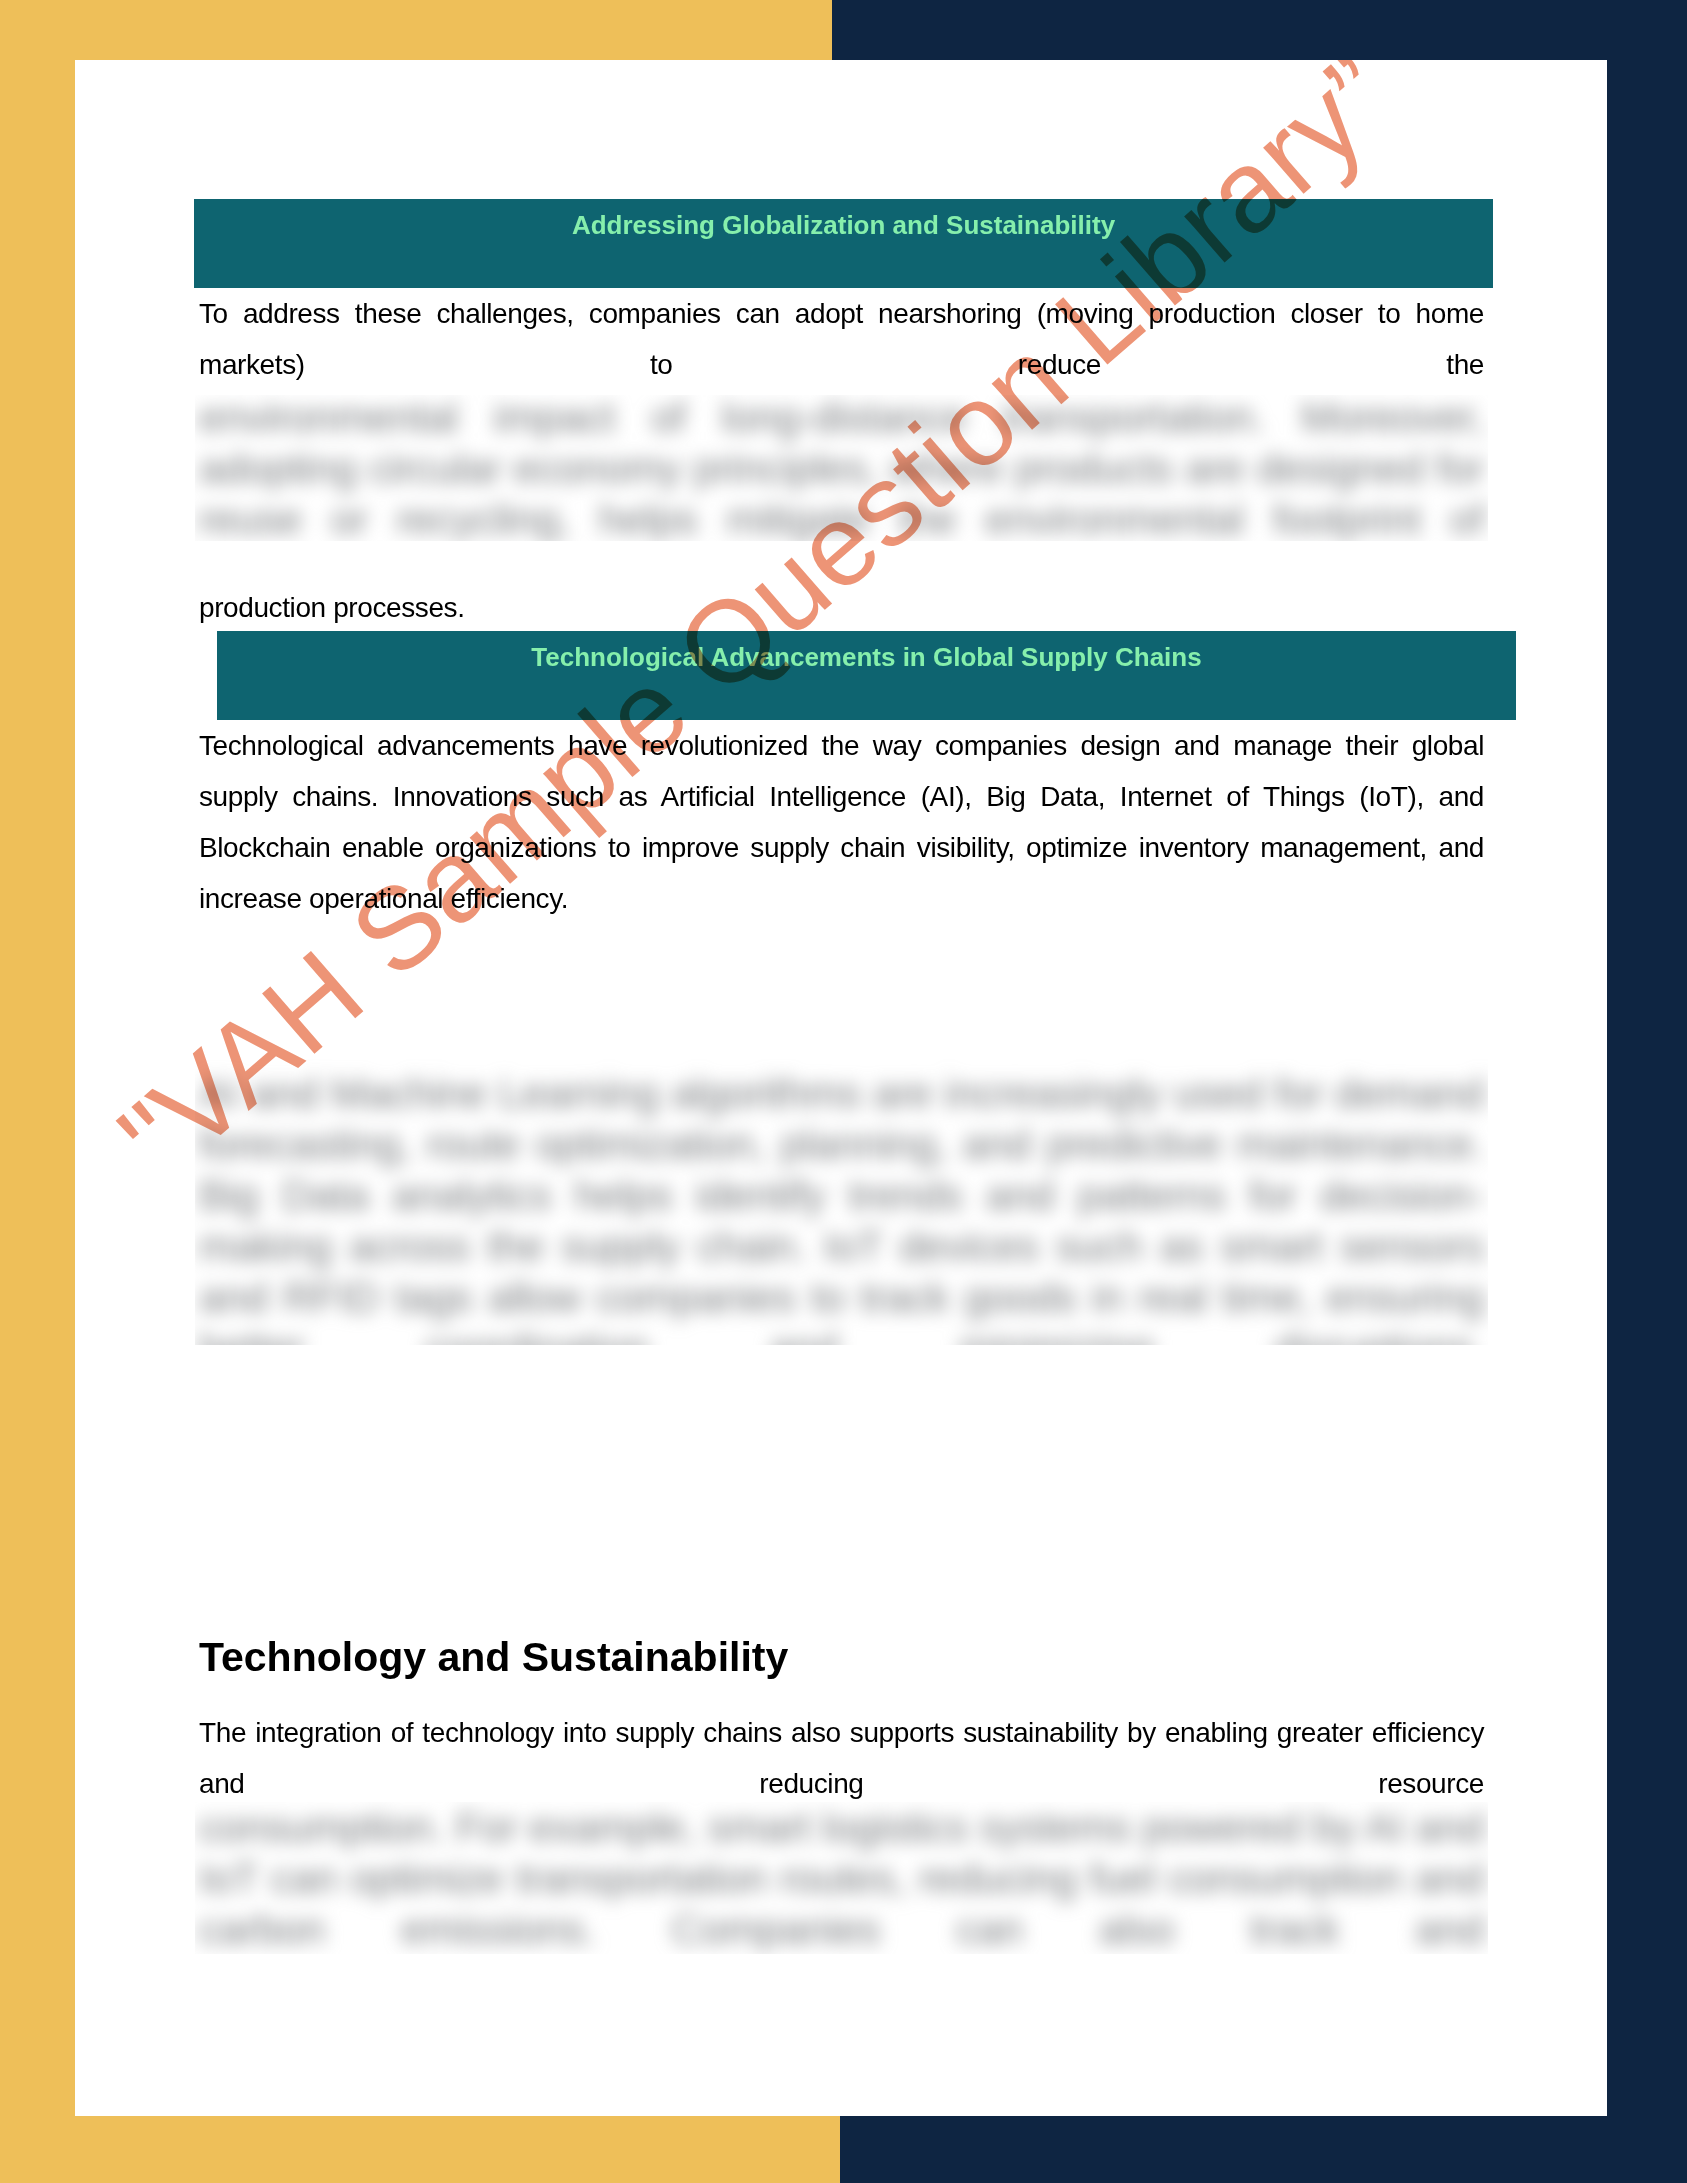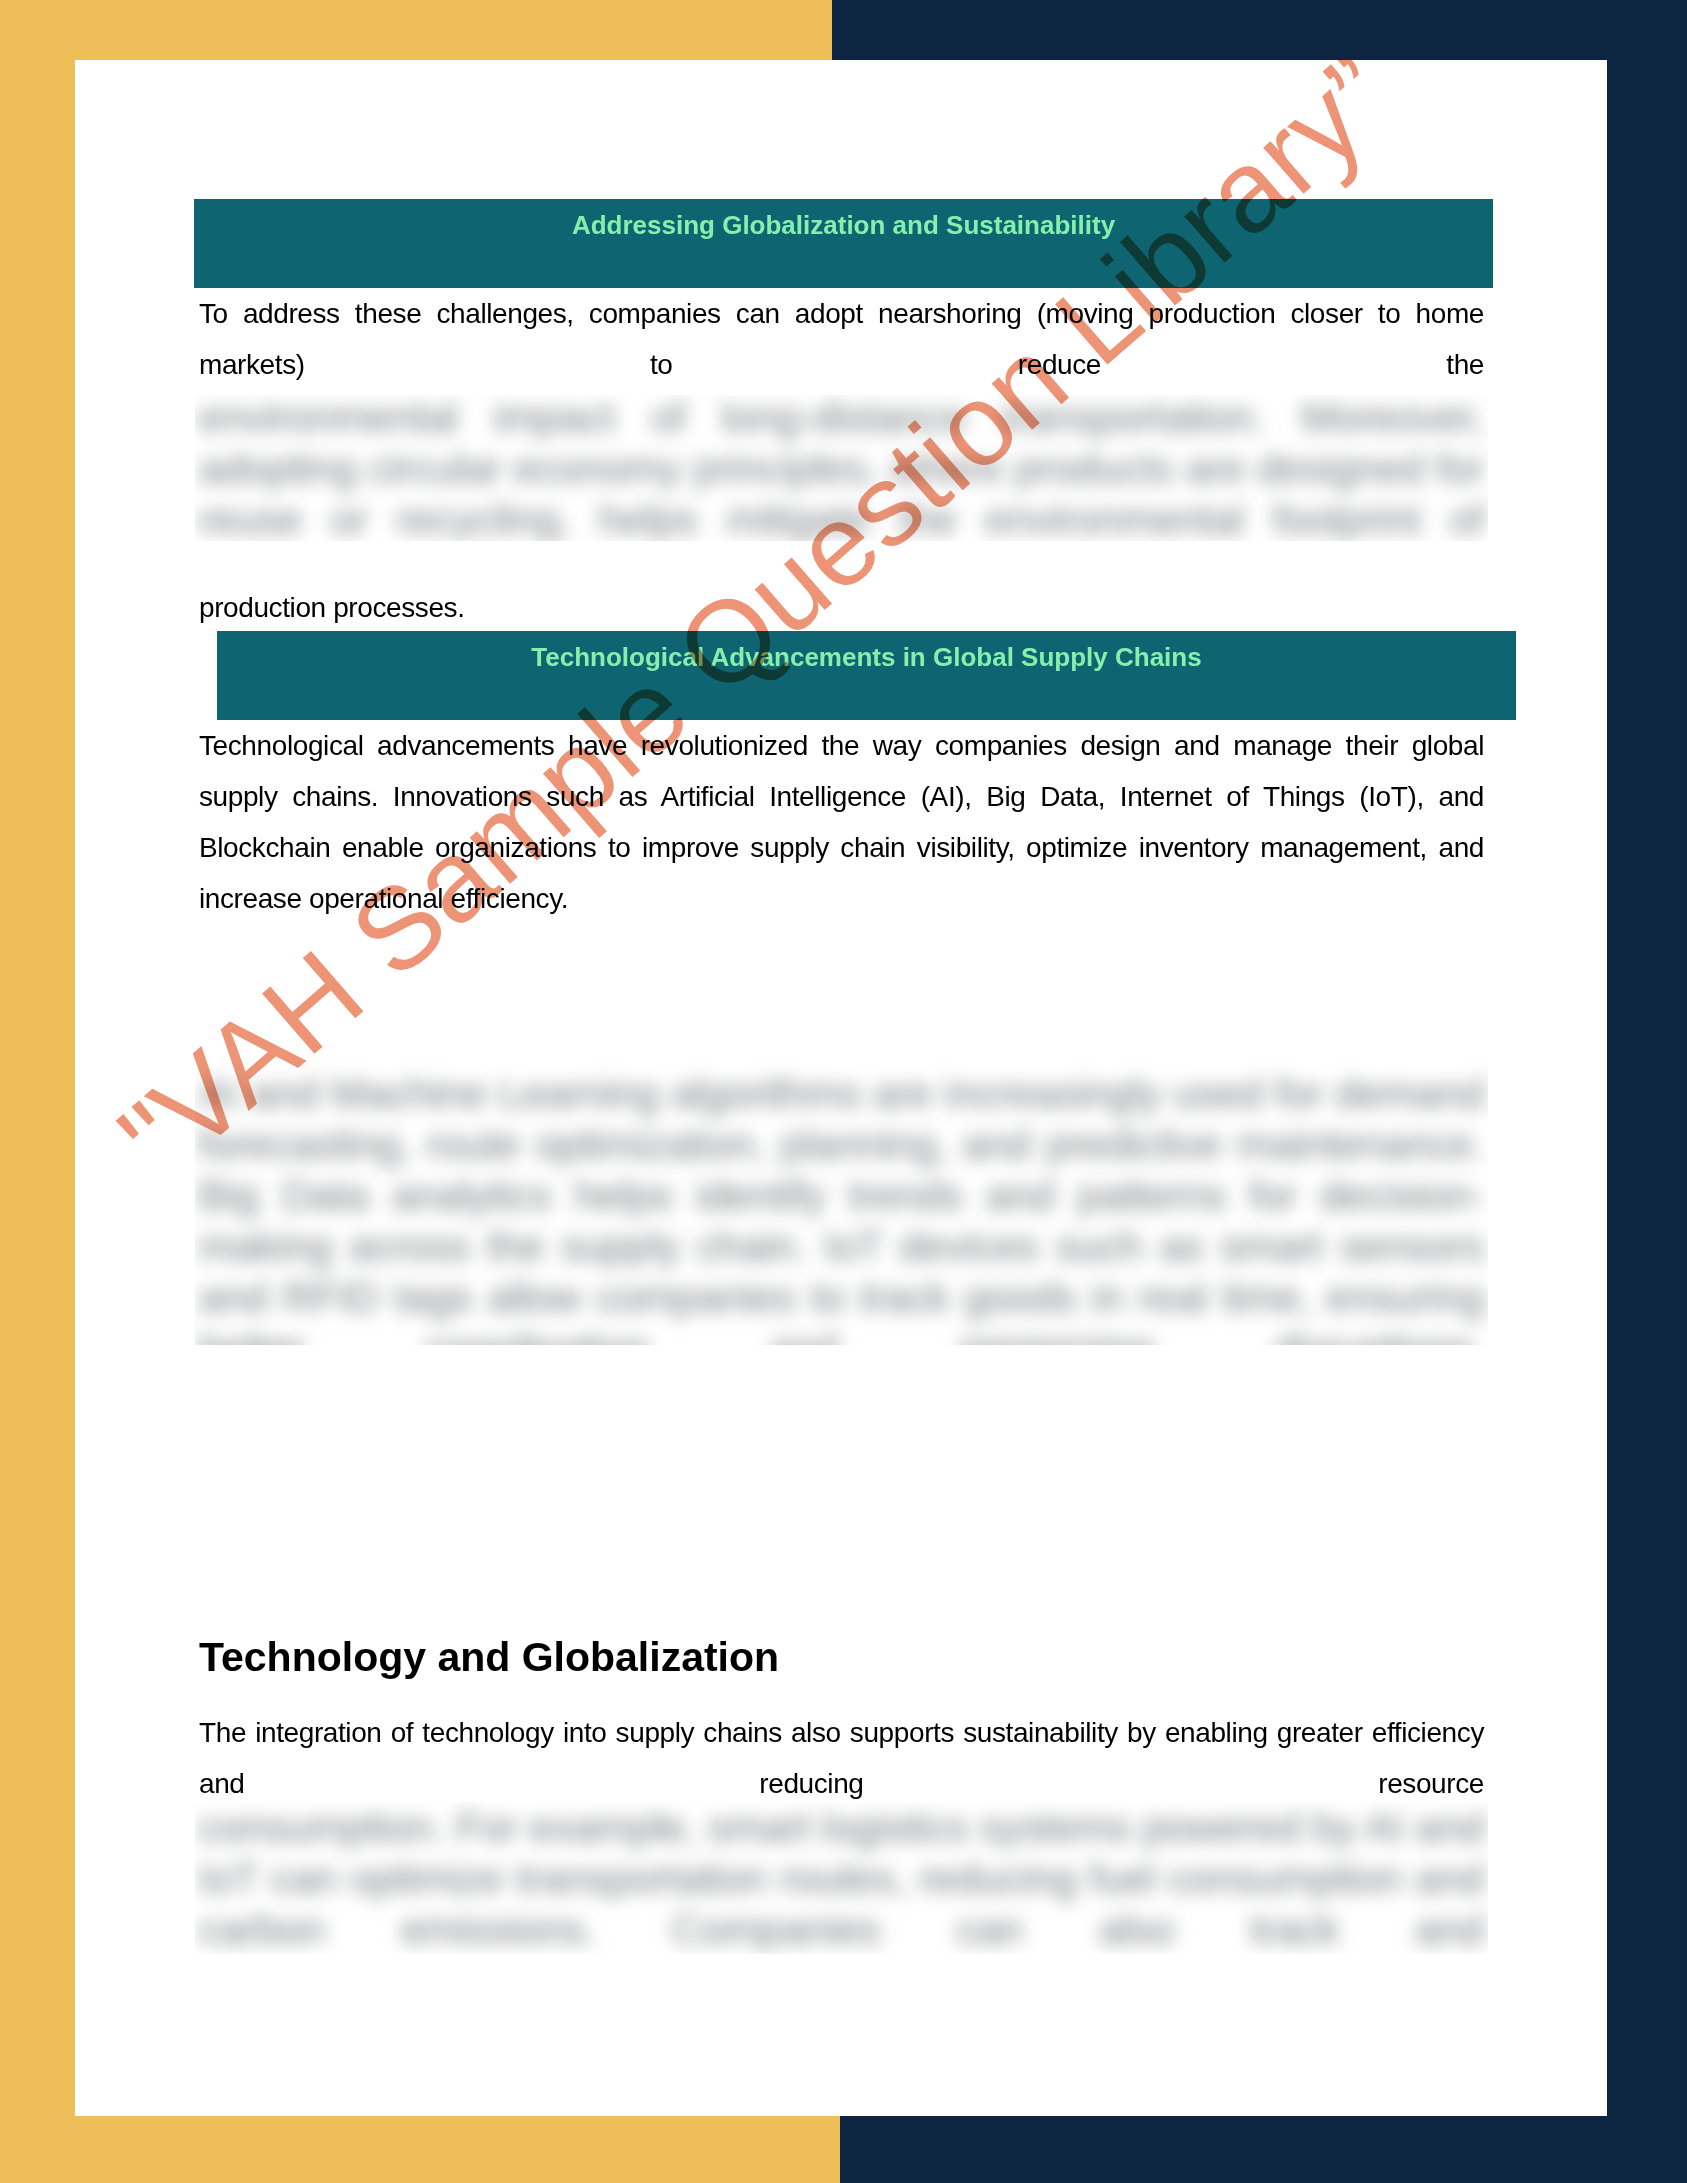--- a/index.html
+++ b/index.html
@@ -99,21 +99,21 @@
     <div class="para" style="top:660px;">
       <span>Technological advancements have revolutionized the way companies design and manage their global supply chains. Innovations such as Artificial Intelligence (AI), Big Data, Internet of Things (IoT), and Blockchain enable organizations to improve supply chain visibility, optimize inventory management, and increase operational efficiency.</span>
     </div>
 
     <div class="blur-block" style="top:999px; height:286px;">
       <div class="blur-inner" style="top:9.3px;">AI and Machine Learning algorithms are increasingly used for demand forecasting, route optimization, planning, and predictive maintenance. Big Data analytics helps identify trends and patterns for decision-making across the supply chain. IoT devices such as smart sensors and RFID tags allow companies to track goods in real time, ensuring better coordination and minimizing disruptions.</div>
     </div>
 
 
     <div class="subheading" style="top:1573px;">
-      <span>Technology and Globalization</span>
+      <span>Technology and Sustainability</span>
     </div>
 
     <div class="para full-last" style="top:1647px;">
       <span>The integration of technology into supply chains also supports sustainability by enabling greater efficiency and reducing resource</span>
     </div>
 
     <div class="blur-block" style="top:1742px; height:152px;">
       <div class="blur-inner" style="top:0px;">consumption. For example, smart logistics systems powered by AI and IoT can optimize transportation routes, reducing fuel consumption and carbon emissions. Companies can also track and</div>
     </div>
 

